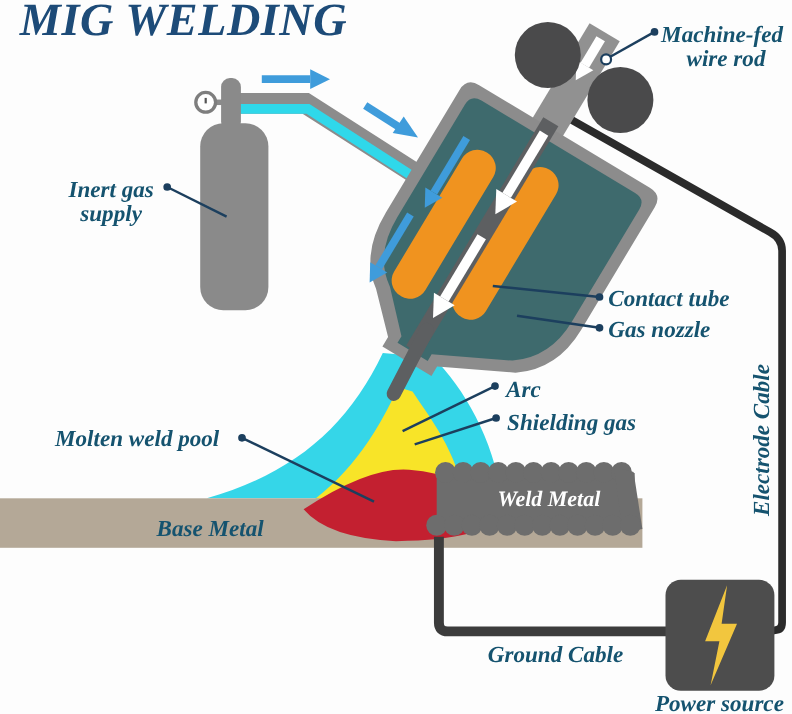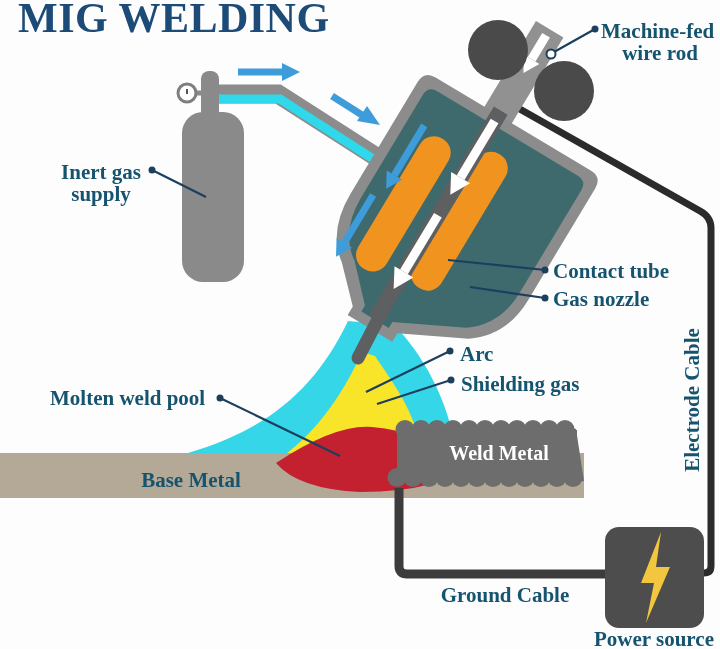--- a/index.html
+++ b/index.html
@@ -1,17 +1,17 @@
 <!DOCTYPE html>
 <html><head>
 <meta charset="utf-8">
 <style>
   html,body{margin:0;padding:0;background:#fff;}
   .stage{position:relative;width:720px;height:649px;background:#fdfdfd;overflow:hidden;
-         font-family:"Liberation Serif", serif;}
+         font-family:"Liberation Serif", serif;font-style:italic;}
   svg{display:block}
   text{font-family:"Liberation Serif", serif;font-weight:bold;}
   .title-text{fill:#1d4b78;font-size:42px;letter-spacing:.5px;}
   .lbl{fill:#15536f;font-size:21px;}
   .lbl-white{fill:#ffffff;font-size:20px;}
   .leader{stroke:#1c3f5e;stroke-width:2.2;fill:none;}
   .dot{fill:#1c3f5e;}
   .ring{fill:#ffffff;stroke:#1c3f5e;stroke-width:2;}
   .shell{fill:#8c8c8c;}
   .interior{fill:#3e6a6d;}

